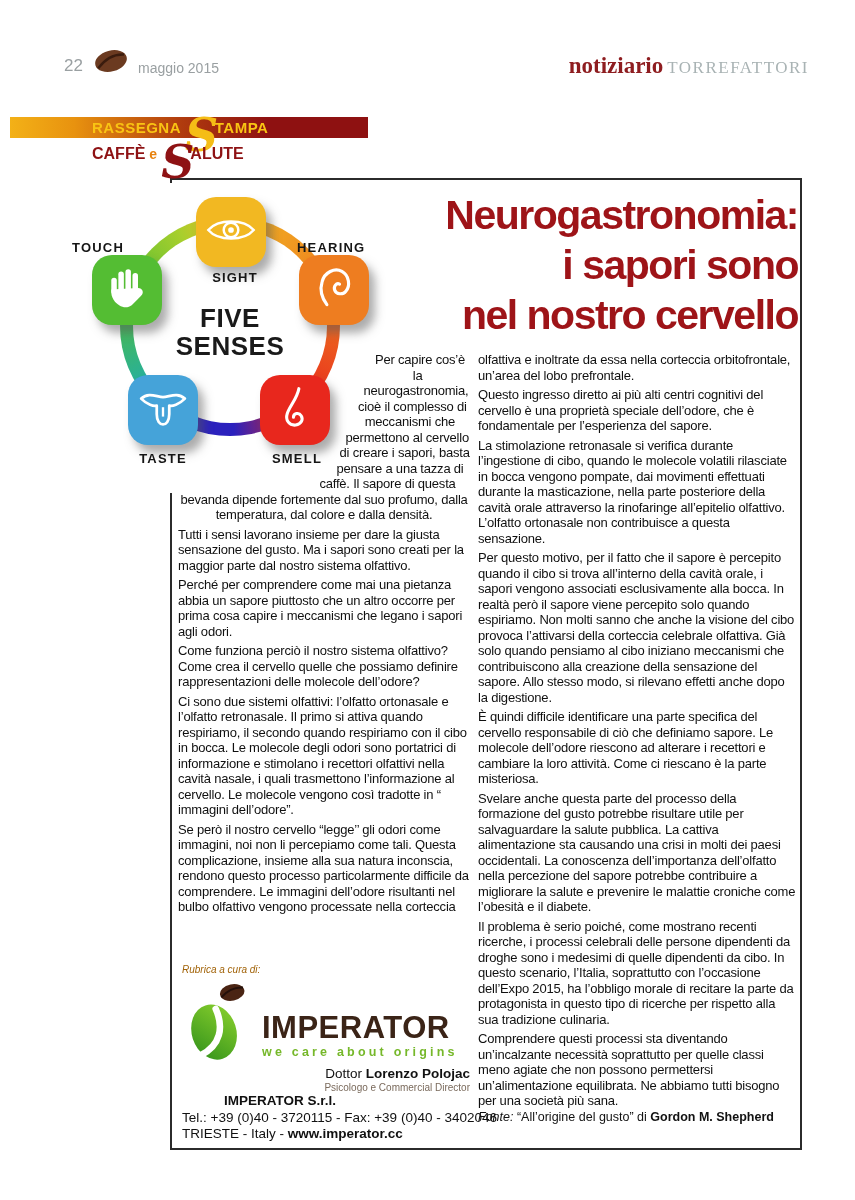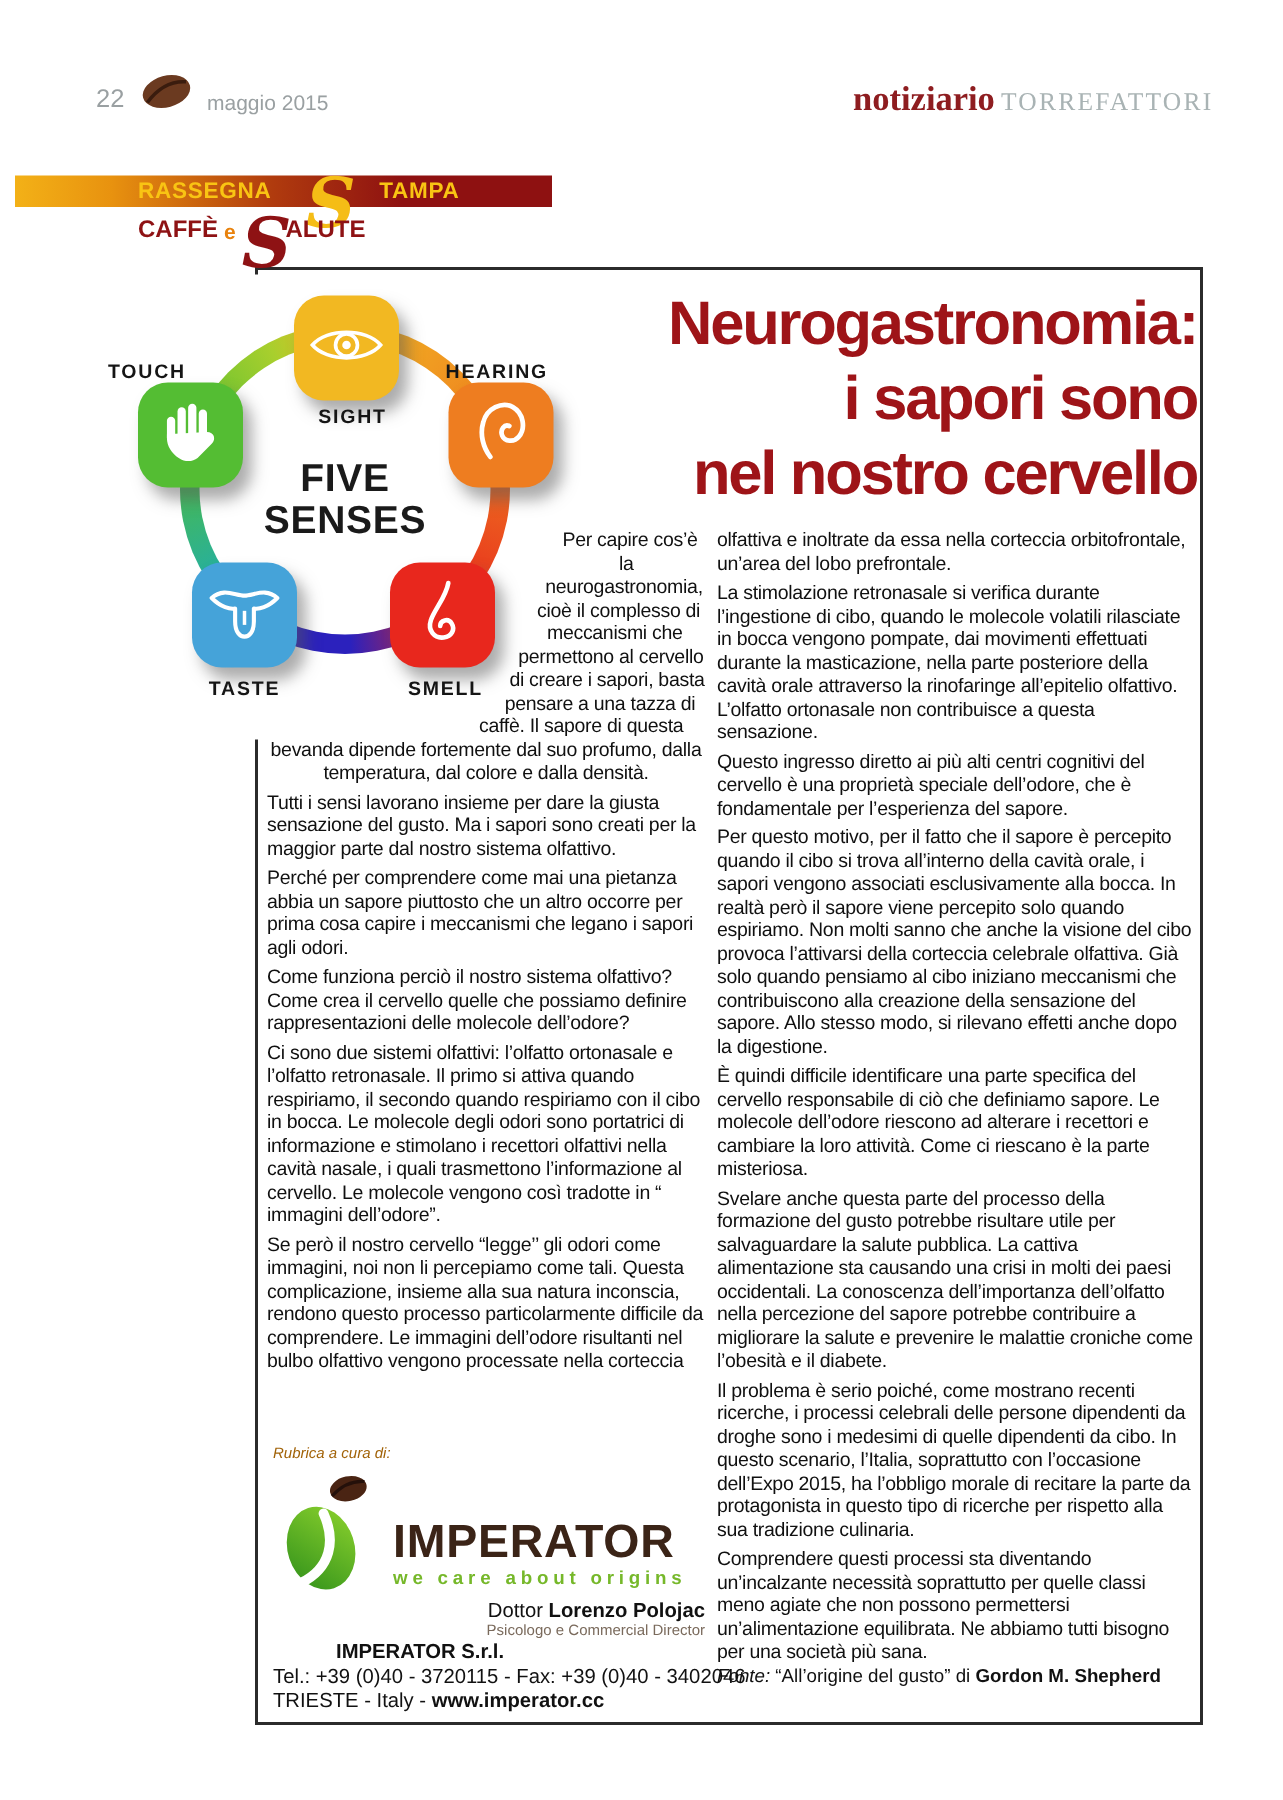--- a/index.html
+++ b/index.html
@@ -14,21 +14,21 @@
   .header-bean { position:absolute; left:92px; top:46px; }
   .issue-date { position:absolute; left:138px; top:60px; font-size:14px; color:#9aa0a2; }
   .brand { position:absolute; right:46px; top:53px; font-family:"Liberation Serif", serif; white-space:nowrap; }
   .brand-primary { font-weight:bold; font-size:23px; color:#8e1d20; }
   .brand-secondary { font-size:17px; color:#a9b3b4; letter-spacing:1.5px; }
 
   
   .banner-bar { position:absolute; left:10px; top:117px; width:358px; height:21px;
     background:linear-gradient(90deg,#f3b117 0%,#e8920f 18%,#b03b0e 48%,#8e1111 72%,#8e1111 100%); }
   .rassegna { position:absolute; left:92px; top:112px; display:flex; align-items:center; height:30px;
-    font-weight:bold; font-size:15px; color:#f9c413; letter-spacing:.5px; z-index:3;gap:19px; }
+    font-weight:bold; font-size:15px; color:#f9c413; letter-spacing:.5px; z-index:3; }
   .caffe { position:absolute; left:92px; top:139px; display:flex; align-items:center; height:30px;
     font-weight:bold; font-size:16px; color:#8e1214; z-index:3; }
   .swash { font-family:"DejaVu Serif", serif; font-style:italic; font-weight:bold;
     font-size:46px; line-height:20px; position:relative; top:8px; margin:0 -4px 0 4px; }
   .swash.gold { color:#f5bd16; }
   .swash.red { color:#8e1214; }
   .conj { color:#e8820d; font-size:14px; margin-left:4px; }
 
   
   .article-box { position:absolute; left:170px; top:178px; width:632px; height:972px;
@@ -200,22 +200,22 @@
   <p class="intro">Per capire cos’è la neurogastronomia, cioè il complesso di meccanismi che permettono al cervello di creare i sapori, basta pensare a una tazza di caffè. Il sapore di questa bevanda dipende fortemente dal suo profumo, dalla temperatura, dal colore e dalla densità.</p>
   <p>Tutti i sensi lavorano insieme per dare la giusta sensazione del gusto. Ma i sapori sono creati per la maggior parte dal nostro sistema olfattivo.</p>
   <p>Perché per comprendere come mai una pietanza abbia un sapore piuttosto che un altro occorre per prima cosa capire i meccanismi che legano i sapori agli odori.</p>
   <p>Come funziona perciò il nostro sistema olfattivo? Come crea il cervello quelle che possiamo definire rappresentazioni delle molecole dell’odore?</p>
   <p>Ci sono due sistemi olfattivi: l’olfatto ortonasale e l’olfatto retronasale. Il primo si attiva quando respiriamo, il secondo quando respiriamo con il cibo in bocca. Le molecole degli odori sono portatrici di informazione e stimolano i recettori olfattivi nella cavità nasale, i quali trasmettono l’informazione al cervello. Le molecole vengono così tradotte in “ immagini dell’odore”.</p>
   <p>Se però il nostro cervello “legge’’ gli odori come immagini, noi non li percepiamo come tali. Questa complicazione, insieme alla sua natura inconscia, rendono questo processo particolarmente difficile da comprendere. Le immagini dell’odore risultanti nel bulbo olfattivo vengono processate nella corteccia</p>
 </div>
 
 <div class="col-right">
   <p>olfattiva e inoltrate da essa nella corteccia orbitofrontale, un’area del lobo prefrontale.</p>
+  <p>Questo ingresso diretto ai più alti centri cognitivi del cervello è una proprietà speciale dell’odore, che è fondamentale per l’esperienza del sapore.</p>
   <p>La stimolazione retronasale si verifica durante l’ingestione di cibo, quando le molecole volatili rilasciate in bocca vengono pompate, dai movimenti effettuati durante la masticazione, nella parte posteriore della cavità orale attraverso la rinofaringe all’epitelio olfattivo. L’olfatto ortonasale non contribuisce a questa sensazione.</p>
-  <p>Questo ingresso diretto ai più alti centri cognitivi del cervello è una proprietà speciale dell’odore, che è fondamentale per l’esperienza del sapore.</p>
   <p>Per questo motivo, per il fatto che il sapore è percepito quando il cibo si trova all’interno della cavità orale, i sapori vengono associati esclusivamente alla bocca. In realtà però il sapore viene percepito solo quando espiriamo. Non molti sanno che anche la visione del cibo provoca l’attivarsi della corteccia celebrale olfattiva. Già solo quando pensiamo al cibo iniziano meccanismi che contribuiscono alla creazione della sensazione del sapore. Allo stesso modo, si rilevano effetti anche dopo la digestione.</p>
   <p>È quindi difficile identificare una parte specifica del cervello responsabile di ciò che definiamo sapore. Le molecole dell’odore riescono ad alterare i recettori e cambiare la loro attività. Come ci riescano è la parte misteriosa.</p>
   <p>Svelare anche questa parte del processo della formazione del gusto potrebbe risultare utile per salvaguardare la salute pubblica. La cattiva alimentazione sta causando una crisi in molti dei paesi occidentali. La conoscenza dell’importanza dell’olfatto nella percezione del sapore potrebbe contribuire a migliorare la salute e prevenire le malattie croniche come l’obesità e il diabete.</p>
   <p>Il problema è serio poiché, come mostrano recenti ricerche, i processi celebrali delle persone dipendenti da droghe sono i medesimi di quelle dipendenti da cibo. In questo scenario, l’Italia, soprattutto con l’occasione dell’Expo 2015, ha l’obbligo morale di recitare la parte da protagonista in questo tipo di ricerche per rispetto alla sua tradizione culinaria.</p>
   <p>Comprendere questi processi sta diventando un’incalzante necessità soprattutto per quelle classi meno agiate che non possono permettersi un’alimentazione equilibrata. Ne abbiamo tutti bisogno per una società più sana.</p>
 </div>
 
 <div class="rubrica">Rubrica a cura di:</div>
 
 <div class="logo-row">

